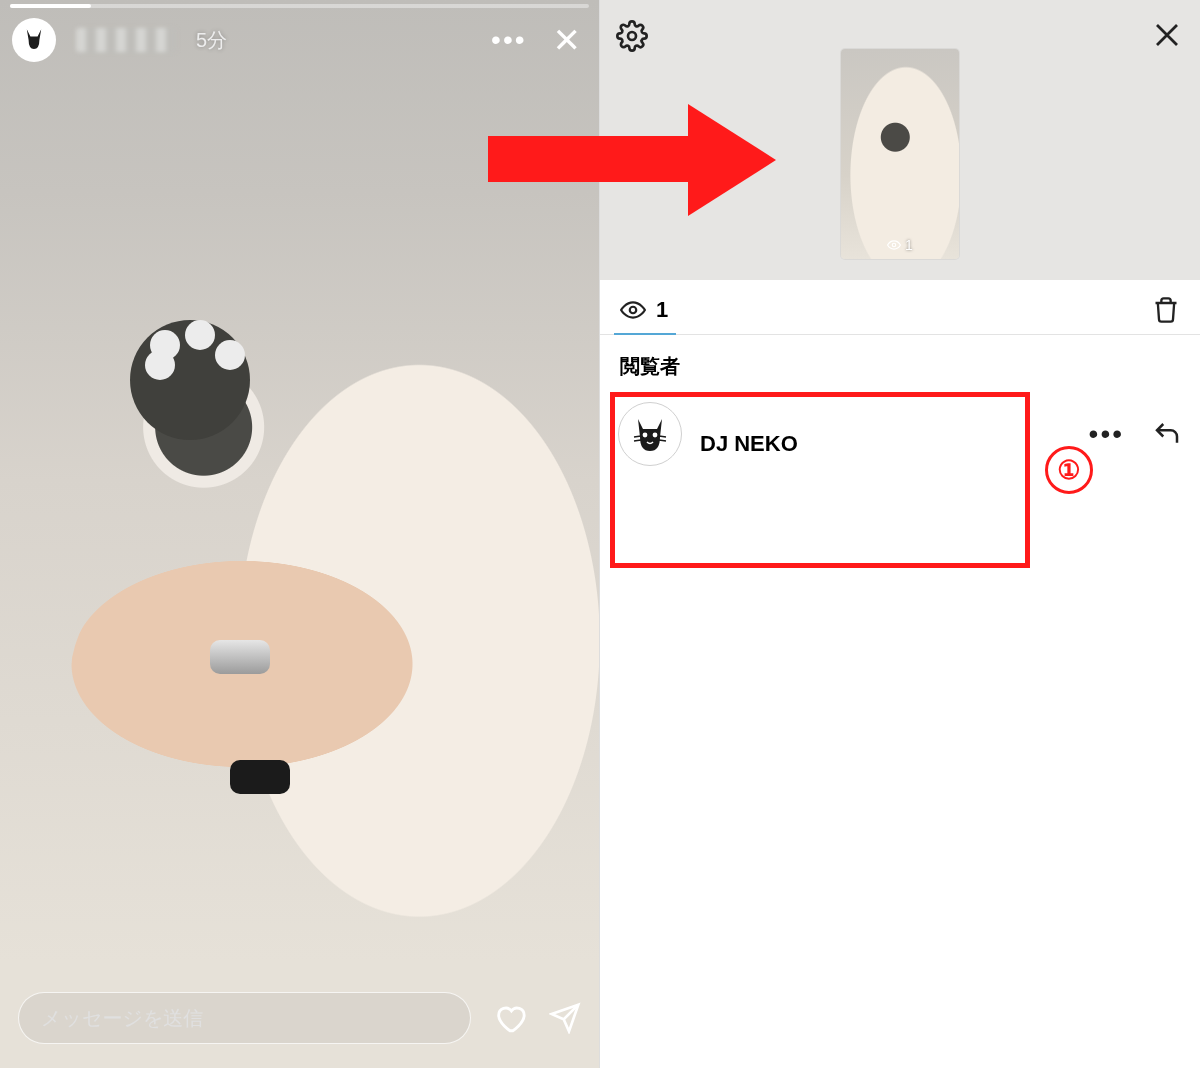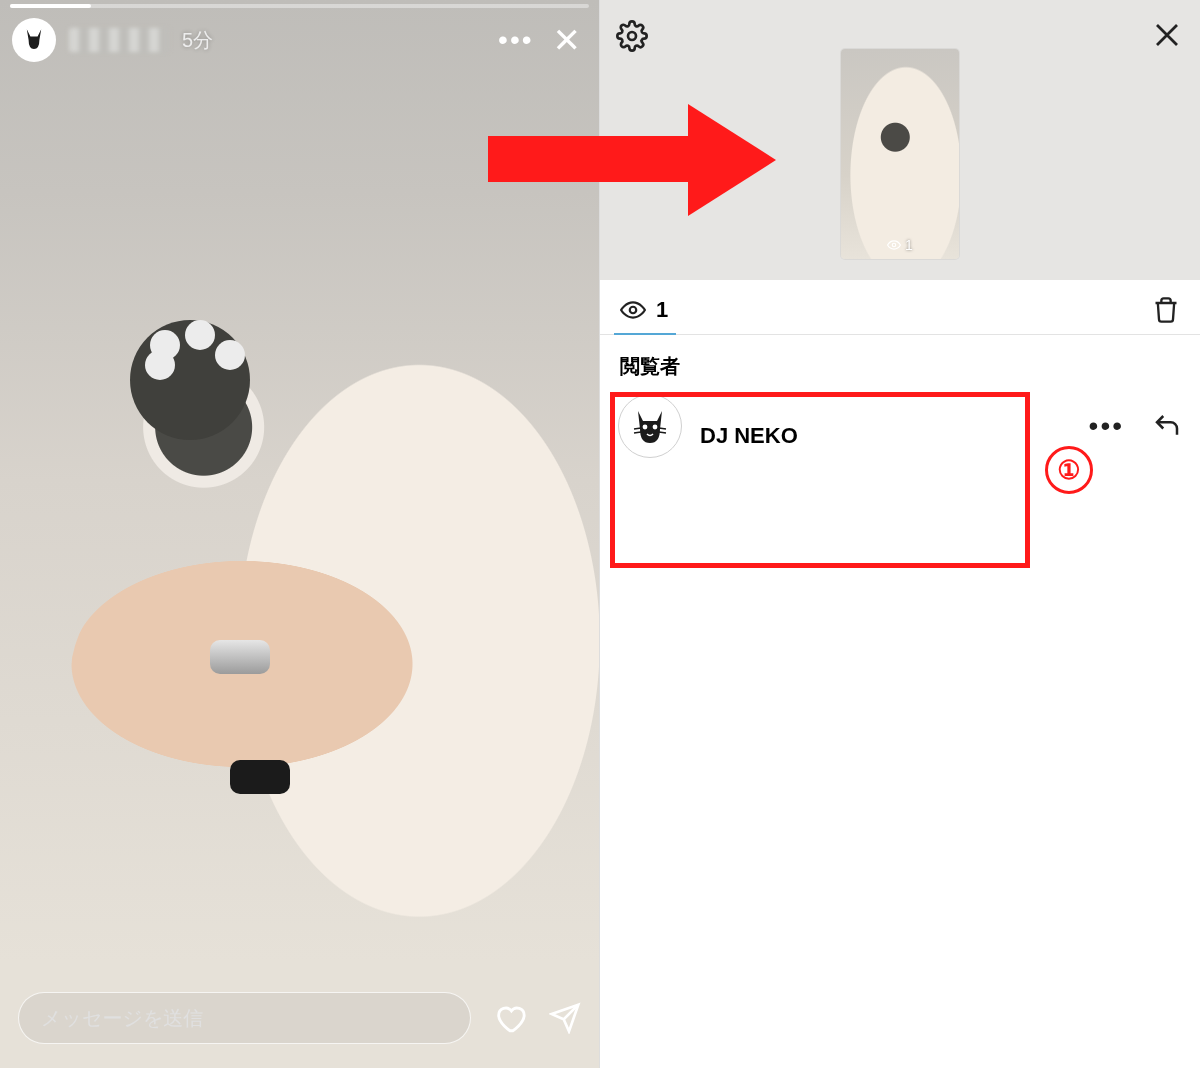--- a/index.html
+++ b/index.html
@@ -44,21 +44,21 @@
   .ring.r2 { left:230px; top:760px; background:#1b1b1b;}
 
   .progress-track {
     position:absolute; top:4px; left:10px; right:10px; height:4px;
     background: rgba(255,255,255,0.4); border-radius:2px;
   }
   .progress-fill { height:100%; width:14%; background:#fff; border-radius:2px; }
 
   .story-header {
     position:absolute; top:18px; left:12px; right:12px;
-    display:flex; align-items:center; gap:13px;
+    display:flex; align-items:center; gap:20px;
   }
   .avatar-sm {
     width:44px; height:44px; border-radius:50%;
     background:#fff; display:flex; align-items:center; justify-content:center;
     overflow:hidden;
   }
   .username-blur{
     width: 100px; height: 24px;
     background: repeating-linear-gradient(90deg,#d5d5d2 0 10px,#bfbeba 10px 20px);
     filter: blur(2px);
@@ -109,21 +109,21 @@
     border-bottom:1px solid #e3e3e3; gap:10px; position:relative;
   }
   .count-row .eye{ color:#222; display:flex;}
   .count-num { font-size:22px; font-weight:600; }
   .trash { margin-left:auto; color:#222; }
   .tab-underline{
     position:absolute; bottom:-1px; left:14px; width:62px; height:2px; background:#54a7d6;
   }
 
   .viewers-section { padding: 14px 18px; position:relative;}
-  .section-title{ font-size:20px; font-weight:700; margin:4px 2px 6px;}
+  .section-title{ font-size:20px; font-weight:700; margin:4px 2px 14px;}
   .viewer-row{
     display:flex; align-items:center; gap:18px; padding:8px 0;
   }
   .viewer-avatar{
     width:64px; height:64px; border-radius:50%;
     background:#fff; border:1px solid #d0d0d0;
     display:flex; align-items:center; justify-content:center;
   }
   .viewer-name{ font-size:22px; font-weight:600;margin-top:20px;}
   .row-actions{ margin-left:auto; display:flex; align-items:center; gap:28px; color:#222;}

